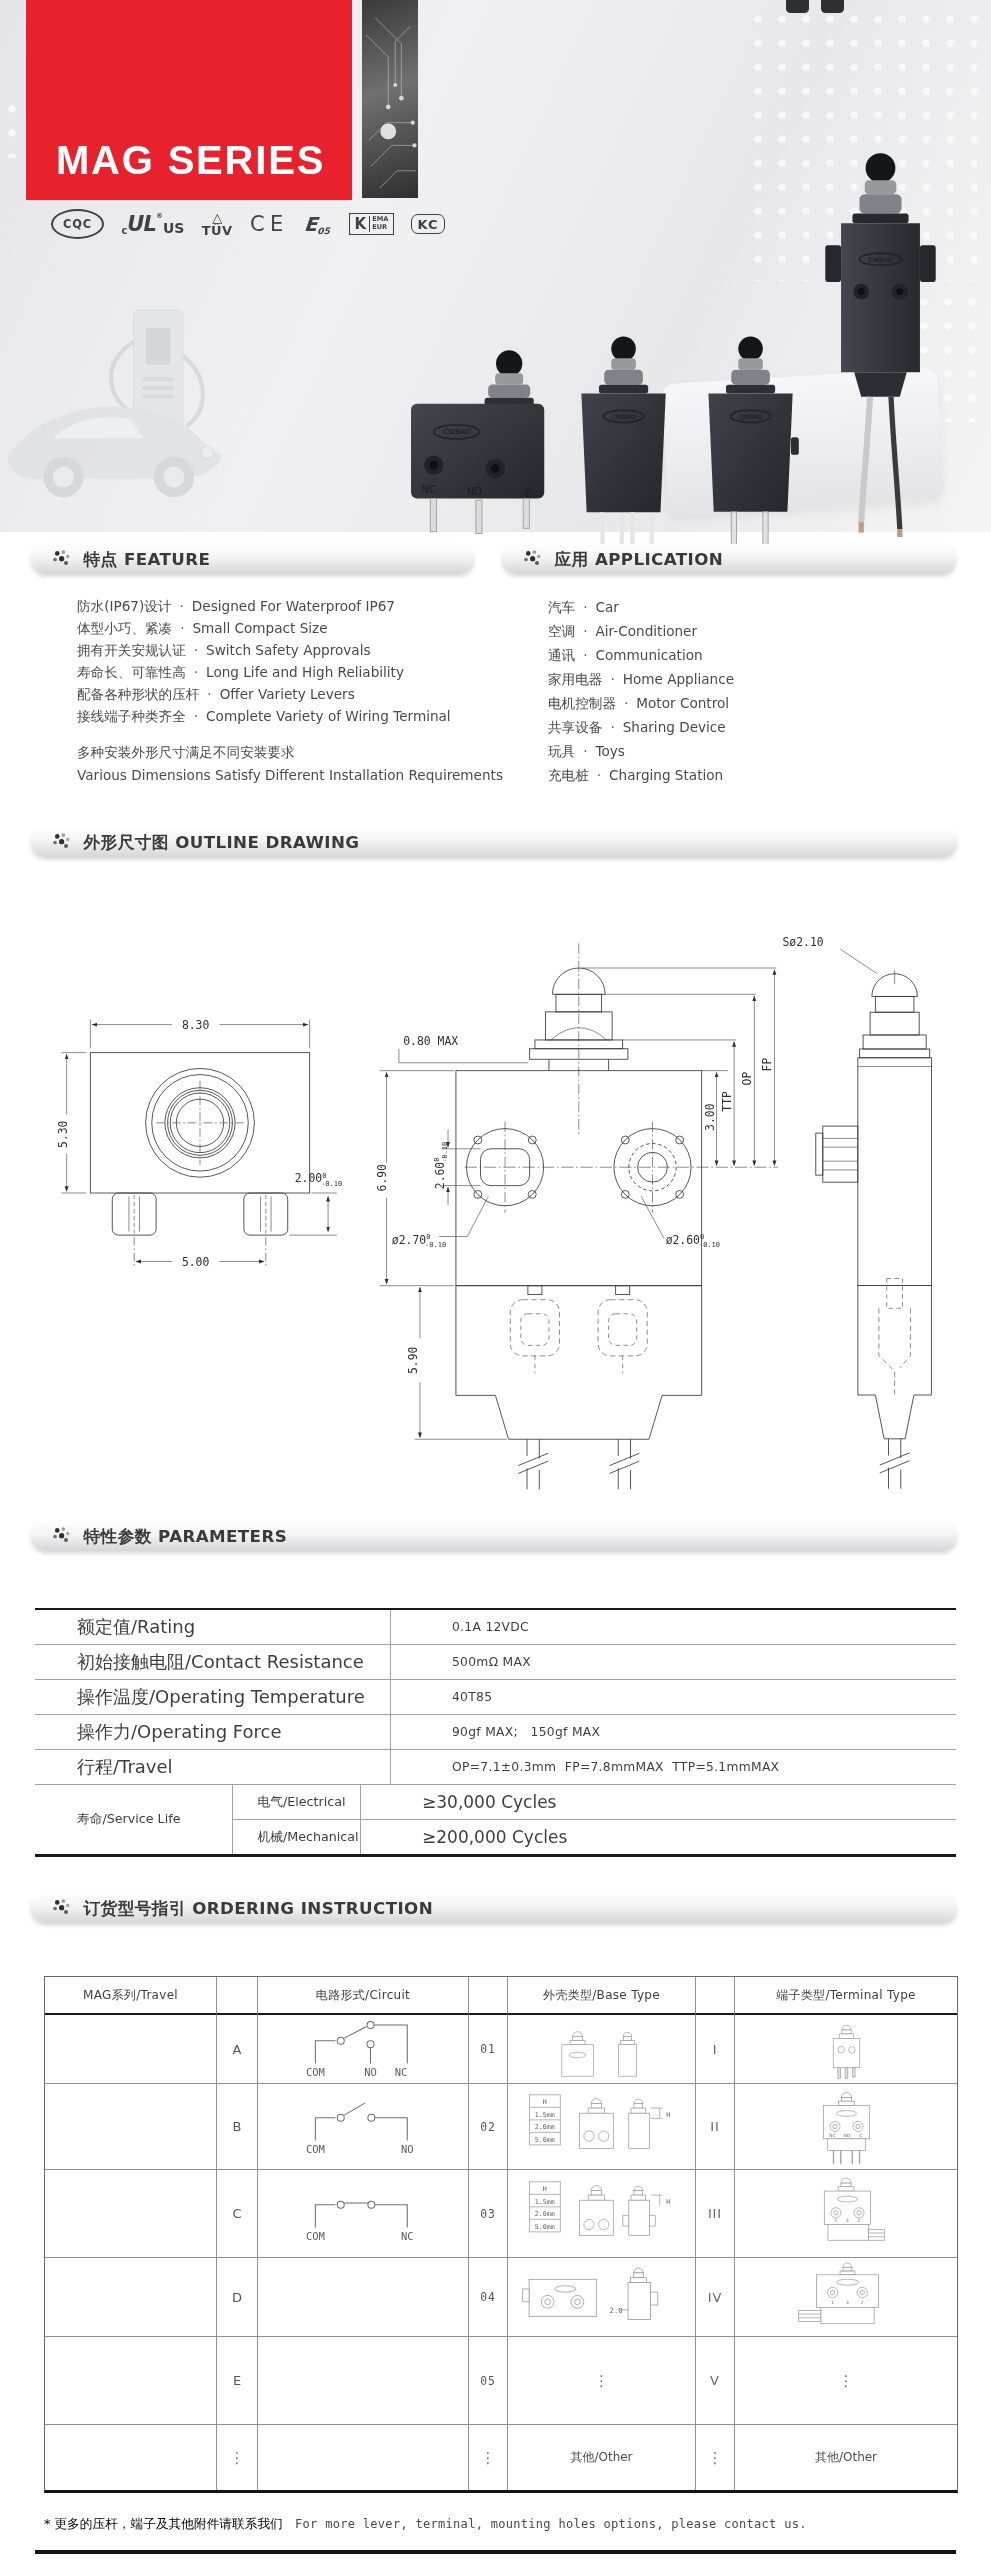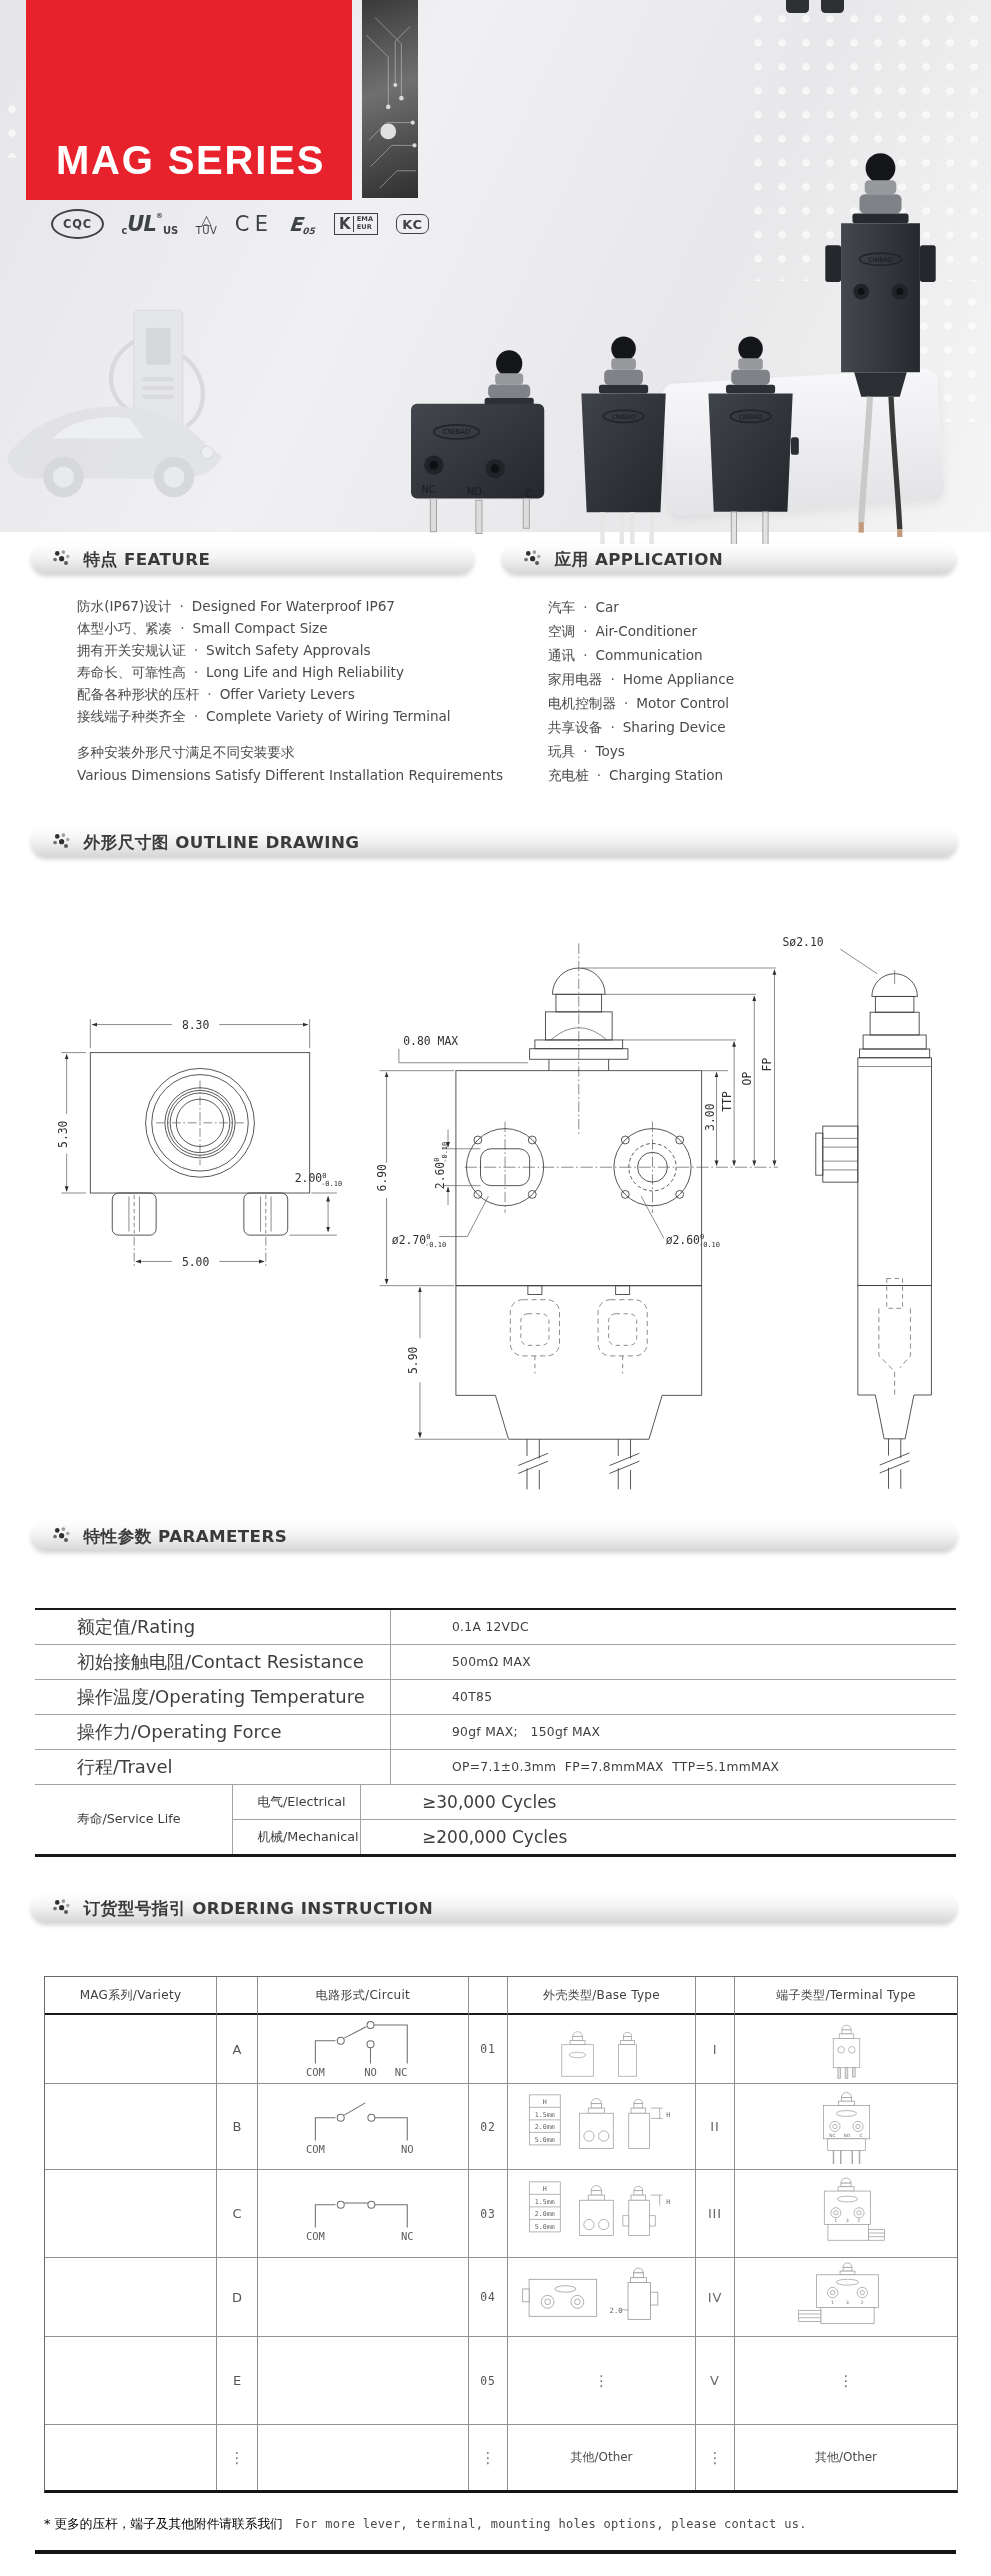--- a/index.html
+++ b/index.html
@@ -19,24 +19,24 @@
   .nub { position:absolute; top:0; height:13px; width:23px; background:#2e3134; border-radius:0 0 4.4px 4.4px; }
 
   
   .certs { position:absolute; left:51px; top:209px; display:flex; align-items:center; gap:17.5px; color:#3f4245; }
   .cert { display:flex; align-items:center; justify-content:center; }
   .cert-cqc { width:49px; height:26px; border:2.2px solid #3f4245; border-radius:50%; font-weight:bold; font-size:11.4px; letter-spacing:0.9px; }
   .cert-ul { font-weight:bold; }
   .cert-ul .c-small { font-size:9.7px; align-self:flex-end; }
   .cert-ul .ul-big { font-size:21px; font-style:italic; letter-spacing:-0.9px; }
   .cert-ul .r-sup { font-size:7px; align-self:flex-start; }
-  .cert-ul .us-small { font-size:10px; align-self:flex-end; }
+  .cert-ul .us-small { font-size:14px; align-self:flex-end; }
   .cert-tuv { flex-direction:column; line-height:1; }
   .cert-tuv .tri { font-size:13px; }
-  .cert-tuv .tuv-txt { font-weight:normal; font-size:10px; letter-spacing:0.4px; }
+  .cert-tuv .tuv-txt { font-weight:bold; font-size:13px; letter-spacing:0.4px; }
   .cert-ce { font-size:21px; letter-spacing:5.3px; font-weight:500; }
   .cert-emark { font-weight:bold; font-style:italic; transform:skewX(-8deg); }
   .cert-emark .e-big { font-size:19.3px; }
   .cert-emark .e-num { font-size:8.8px; align-self:flex-end; }
   .cert-kema { border:1.8px solid #3f4245; padding:0.9px 4.4px; gap:2.6px; }
   .cert-kema .k-big { font-size:15px; font-weight:bold; }
   .cert-kema .k-col { display:flex; flex-direction:column; font-size:6.6px; font-weight:bold; line-height:1.15; border-left:1.3px solid #3f4245; padding-left:2.6px; }
   .cert-kc { border:1.8px solid #3f4245; border-radius:7px; padding:1.8px 5.3px; font-weight:bold; font-size:13px; letter-spacing:0.9px; }
 
   .panel-wm { position:absolute; left:665px; top:376px; width:276px; height:132px; border-radius:12.3px;
@@ -617,21 +617,21 @@
       <circle cx="3.5" cy="12" r="2.1" fill="#6e6e6e"></circle>
         <circle cx="11" cy="11" r="3" fill="#2f2f2f"></circle>
       <circle cx="18" cy="8.5" r="2" fill="#a5a5a5"></circle>
         <circle cx="16" cy="16" r="2.3" fill="#5a5a5a"></circle>
     </svg>
     <span class="pill-title">订货型号指引 ORDERING INSTRUCTION</span>
   </div>
 
   <div class="otable">
 
-    <div class="oc r1 c1">MAG系列/Variety</div>
+    <div class="oc r1 c1">MAG系列/Travel</div>
     <div class="oc r1"></div>
     <div class="oc r1">电路形式/Circuit</div>
     <div class="oc r1"></div>
     <div class="oc r1">外壳类型/Base Type</div>
     <div class="oc r1"></div>
     <div class="oc r1">端子类型/Terminal Type</div>
 
     <div class="oc r2 c1"></div>
     <div class="oc r2 letter">A</div>
     <div class="oc r2">

